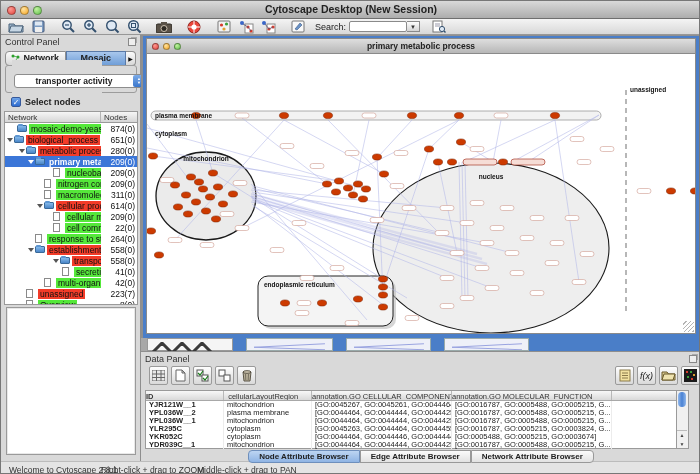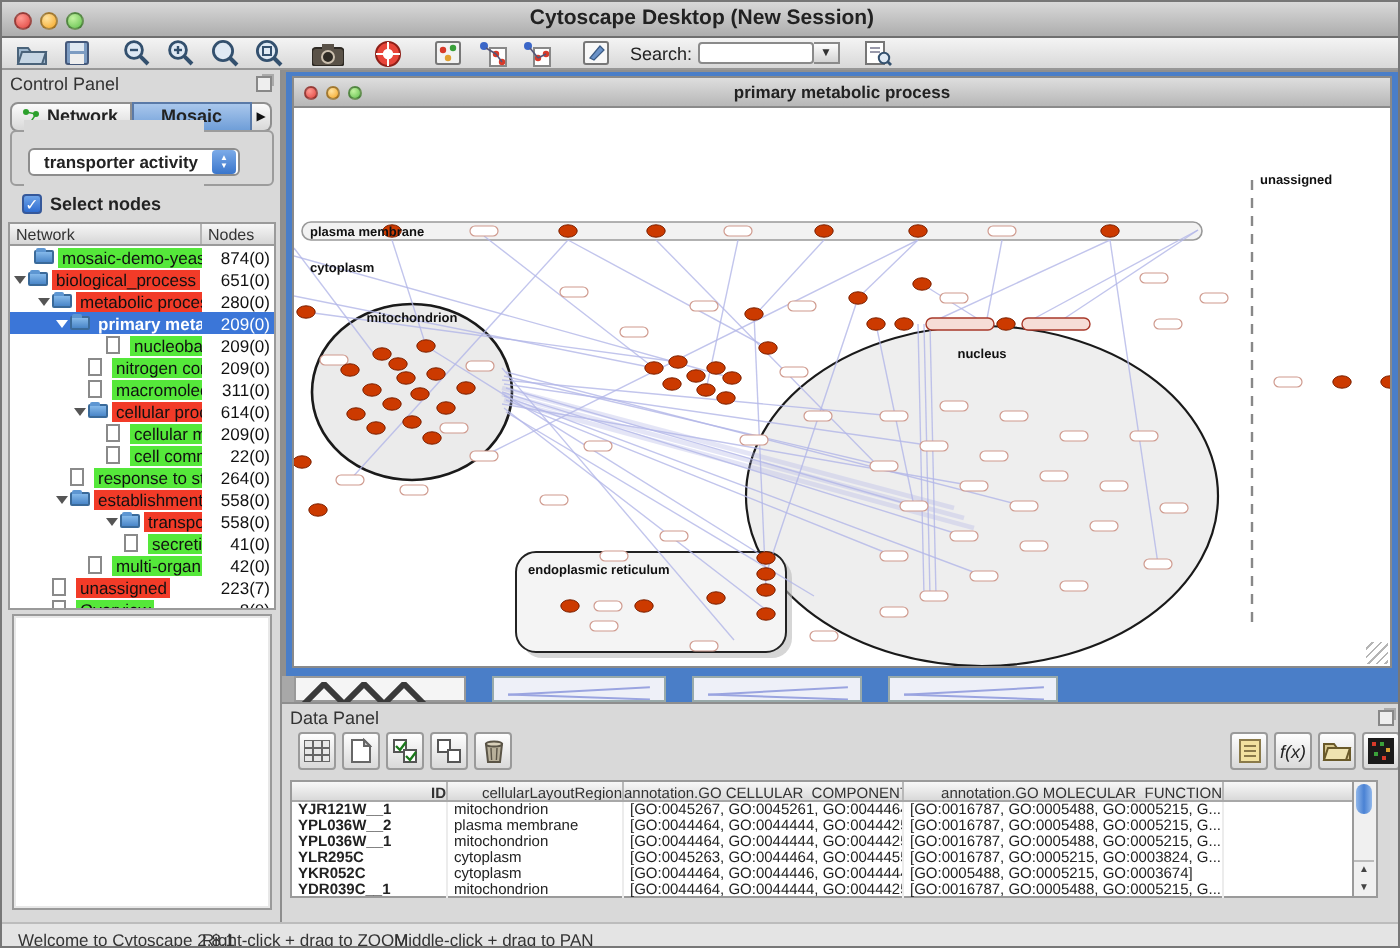--- a/index.html
+++ b/index.html
@@ -42,21 +42,21 @@
     border:1px solid #8f8f8f;}
   .ctab:first-child{border-radius:4px 0 0 4px;}
   .ctab.sel{background:linear-gradient(#a9c7ec,#6f9ed8);border-color:#5a7aa8;}
   .ctab-more{width:10px;height:15px;border:1px solid #8f8f8f;border-left:none;border-radius:0 4px 4px 0;
     background:linear-gradient(#fbfbfb,#d8d8d8);display:flex;align-items:center;justify-content:center;
     font-size:6px;color:#111;}
   .groupbox{position:absolute;left:4px;top:30px;width:132px;height:28px;
     border:1px solid #9c9c9c;border-radius:3px;}
   .grouplabel{position:absolute;left:6px;top:-6px;background:#d9d9d9;padding:16px 3px;
     font-size:8.5px;font-weight:bold;color:#333;}
-  .combo{position:absolute;left:8px;top:8px;width:106px;height:14px;background:#fff;
+  .combo{position:absolute;left:8px;top:8px;width:133px;height:14px;background:#fff;
     border:1px solid #8d8d8d;border-radius:3px;display:flex;align-items:center;}
   .combo-text{flex:1;font-size:8.5px;font-weight:bold;color:#222;text-align:center;}
   .combo-step{width:12px;height:12px;margin-right:1px;border-radius:2px;
     background:linear-gradient(#7cabe8,#3a76cc);display:flex;flex-direction:column;
     align-items:center;justify-content:center;color:#fff;font-size:4px;line-height:4px;}
   .checkrow{position:absolute;left:10px;top:62px;display:flex;align-items:center;gap:4px;}
   .checkbox{width:10px;height:10px;border-radius:2px;border:1px solid #35589a;
     background:linear-gradient(#6fa4e8,#2e6cd0);color:#fff;font-size:8px;line-height:9px;
     text-align:center;font-weight:bold;}
   .checklabel{font-size:9px;font-weight:bold;color:#222;}
@@ -111,21 +111,21 @@
   
   .dpanel{position:absolute;left:140px;top:350px;width:560px;height:110px;background:#d9d9d9;
     border-top:1px solid #8e8e8e;}
   .dtoolbar{position:absolute;left:0;top:13px;width:560px;height:24px;}
   .dbtn{position:absolute;top:1px;width:19px;height:19px;border:1px solid #9a9a9a;border-radius:2px;
     background:linear-gradient(#fefefe,#d9d9d9);display:flex;align-items:center;justify-content:center;}
   .dtable{position:absolute;left:4px;top:38px;width:532px;height:59px;background:#fff;
     border:1px solid #9a9a9a;font-size:7.5px;color:#222;}
   .dhead{display:flex;height:10px;background:linear-gradient(#f8f8f8,#d9d9d9);
     border-bottom:1px solid #a8a8a8;}
-  .dhead div{border-right:1px solid #b8b8b8;text-align:right;font-size:7.5px;color:#333;
+  .dhead div{border-right:1px solid #b8b8b8;text-align:left;font-size:7.5px;color:#333;
     overflow:hidden;white-space:nowrap;padding-top:1px;}
   .drow{display:flex;height:8px;line-height:8px;}
   .drow div{border-right:1px solid #ececec;overflow:hidden;white-space:nowrap;padding-left:3px;}
   .c-id{width:78px;font-weight:bold;}
   .c-rg{width:88px;}
   .c-cc{width:140px;}
   .c-mf{width:160px;}
   .c-fill{flex:1;border-right:none !important;}
   .vscroll{position:absolute;left:536px;top:38px;width:12px;height:59px;background:#f0f0f0;
     border:1px solid #9a9a9a;border-left:none;}
@@ -795,20 +795,25 @@
             <div class="c-fill"></div>
           </div>
         </div>
     </div>
     <div class="vscroll">
       <div class="vthumb"></div>
       <div class="varrows">▲<br>▼</div>
     </div>
   </div>
 
+  <div class="btabs" id="bottom-tabs">
+      <div class="btab sel">Node Attribute Browser</div>
+      <div class="btab">Edge Attribute Browser</div>
+      <div class="btab">Network Attribute Browser</div>
+    </div>
 
   <div class="statusbar">
     <span class="st1">Welcome to Cytoscape 2.8.1</span>
     <span class="st2">Right-click + drag to ZOOM</span>
     <span class="st3">Middle-click + drag to PAN</span>
   </div>
 
 </div>
 
 </body></html>

